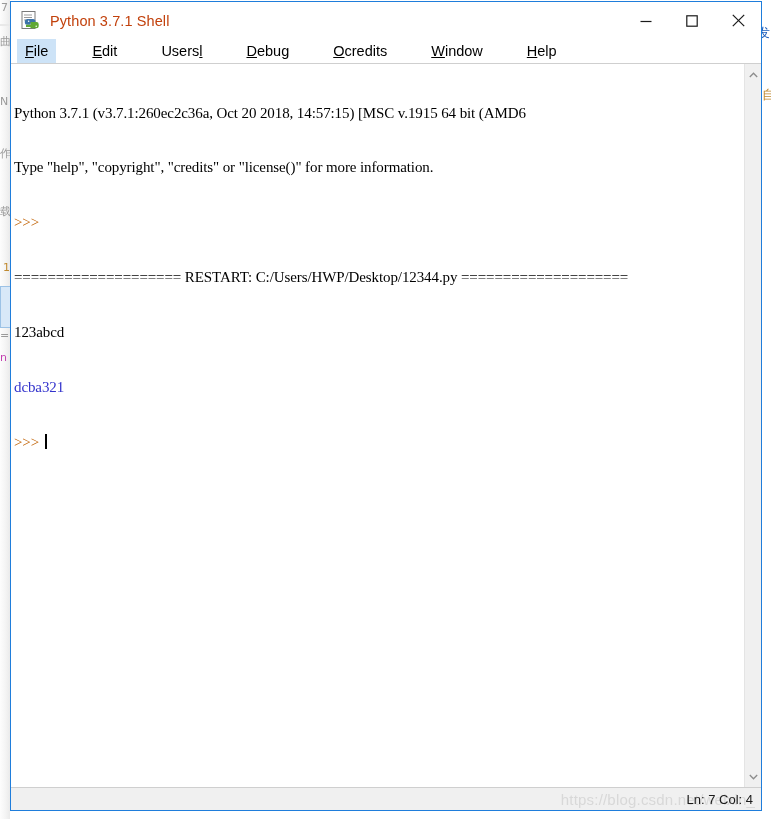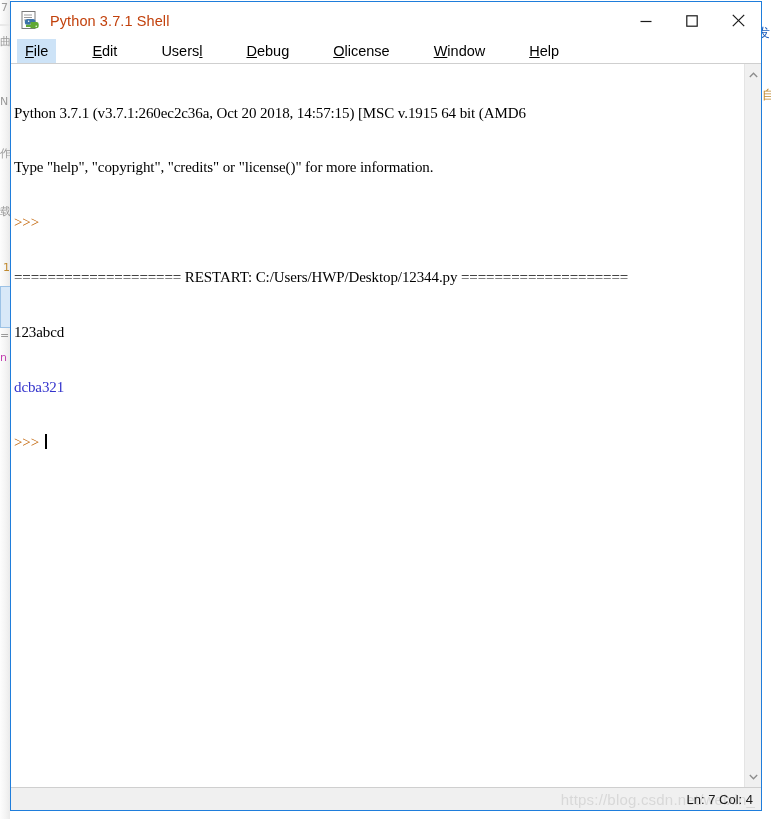--- a/index.html
+++ b/index.html
@@ -331,21 +331,21 @@
     <div class="menu-item">
         <span><u>E</u><span>dit</span></span>
       </div>
     <div class="menu-item">
         <span><span>Users</span><u>l</u></span>
       </div>
     <div class="menu-item">
         <span><u>D</u><span>ebug</span></span>
       </div>
     <div class="menu-item">
-        <span><u>O</u><span>license</span></span>
+        <span><u>O</u><span>credits</span></span>
       </div>
     <div class="menu-item">
         <span><u>W</u><span>indow</span></span>
       </div>
     <div class="menu-item">
         <span><u>H</u><span>elp</span></span>
       </div>
   </div>
 
   <div id="shell-body">

